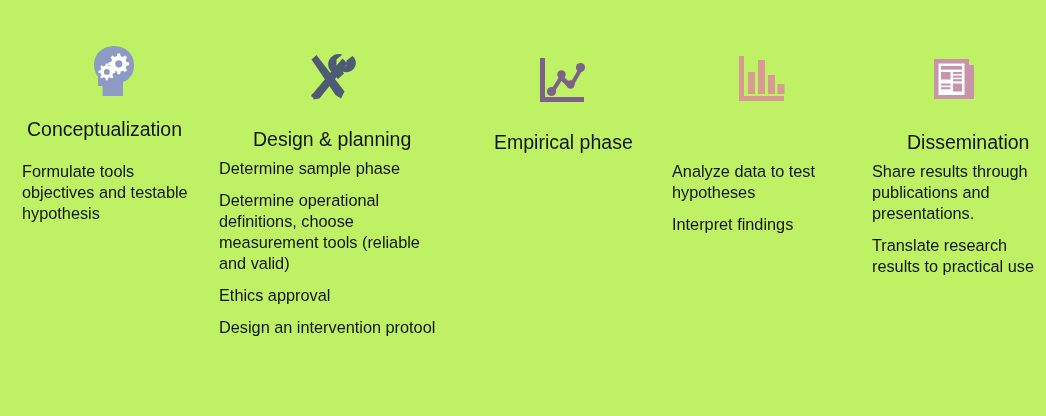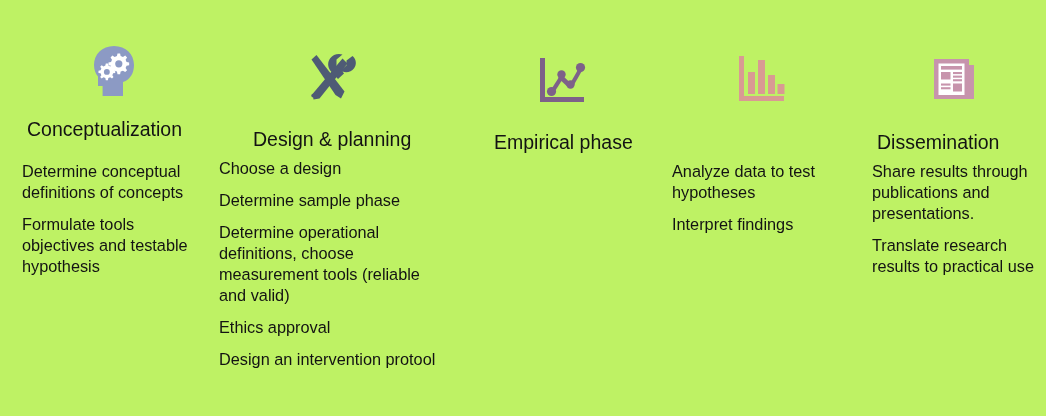--- a/index.html
+++ b/index.html
@@ -67,21 +67,21 @@
   #icon-1 { left: 82px;  top: 42px; }
   #icon-2 { left: 297px; top: 50px; }
   #icon-3 { left: 528px; top: 52px; }
   #icon-4 { left: 728px; top: 50px; }
   #icon-5 { left: 922px; top: 52px; }
 
   #title-1 { left: 27px;  top: 117px; }
   #title-2 { left: 253px; top: 127px; text-align: center; }
   #title-3 { left: 494px; top: 130px; }
   #title-4 { left: 723px; top: 130px; }
-  #title-5 { left: 877px; top: 130px; }
+  #title-5 { left: 907px; top: 130px; }
 
   #bullets-1 { left: 22px;  top: 161px; width: 178px; }
   #bullets-2 { left: 219px; top: 158px; width: 232px; }
   #bullets-3 { left: 475px; top: 172px; width: 170px; }
   #bullets-4 { left: 672px; top: 161px; width: 180px; }
   #bullets-5 { left: 872px; top: 161px; width: 178px; }
 </style>
 </head>
 <body>
 
@@ -99,21 +99,20 @@
         <circle cx="36.8" cy="21.8" r="3.6" fill="#8c9ac4"></circle>
         <path d="M23.8 21.5 l2.1 0 l0.45 2.1 l1.85 0.78 l1.82 -1.18 l1.49 1.49 l-1.18 1.82 l0.78 1.85 l2.1 0.45 l0 2.1 l-2.1 0.45 l-0.78 1.85 l1.18 1.82 l-1.49 1.49 l-1.82 -1.18 l-1.85 0.78 l-0.45 2.1 l-2.1 0 l-0.45 -2.1 l-1.85 -0.78 l-1.82 1.18 l-1.49 -1.49 l1.18 -1.82 l-0.78 -1.85 l-2.1 -0.45 l0 -2.1 l2.1 -0.45 l0.78 -1.85 l-1.18 -1.82 l1.49 -1.49 l1.82 1.18 l1.85 -0.78 Z"></path>
         <circle cx="24.85" cy="29.9" r="2.95" fill="#8c9ac4"></circle>
       </g>
     </svg>
   </div>
 
   <div class="stage-title" id="title-1">Conceptualization</div>
 
   <div class="bullets" id="bullets-1">
-    <p class="bullet">Determine conceptual definitions of concepts</p>
     <p class="bullet">Formulate tools objectives and testable hypothesis</p>
   </div>
 
   <div class="stage" id="stage-2"></div>
 
   <div class="icon-wrap" id="icon-2">
     <svg viewBox="0 0 64 60" xmlns="http://www.w3.org/2000/svg">
       <g fill="#4e5b75">
 
         <path d="M14.5 9.5 L19.5 5 L47.5 41.5 L44 48.5 L38.5 45 Z"></path>
@@ -124,21 +123,20 @@
       <g fill="#4e5b75">
 
         <path d="M55.5 6 L49.5 10.5 L49.5 15.5 L44.5 19.5 L39.5 16.5 L39.5 9.5 L45.5 4.5 C41 3 36 4.5 33.2 8.2 C30.4 12 30.6 16.9 33.2 20.4 L41 29 L47 23.4 L45.5 21.5 C49.5 23.2 54.3 22 57.1 18.2 C59.9 14.4 59.4 9.3 55.5 6 Z"></path>
       </g>
     </svg>
   </div>
 
   <div class="stage-title" id="title-2">Design &amp; planning</div>
 
   <div class="bullets" id="bullets-2">
-    <p class="bullet">Choose a design</p>
     <p class="bullet">Determine sample phase</p>
     <p class="bullet">Determine operational definitions, choose measurement tools (reliable and valid)</p>
     <p class="bullet">Ethics approval</p>
     <p class="bullet">Design an intervention protool</p>
   </div>
 
   <div class="stage" id="stage-3"></div>
 
   <div class="icon-wrap" id="icon-3">
     <svg viewBox="0 0 64 60" xmlns="http://www.w3.org/2000/svg">

